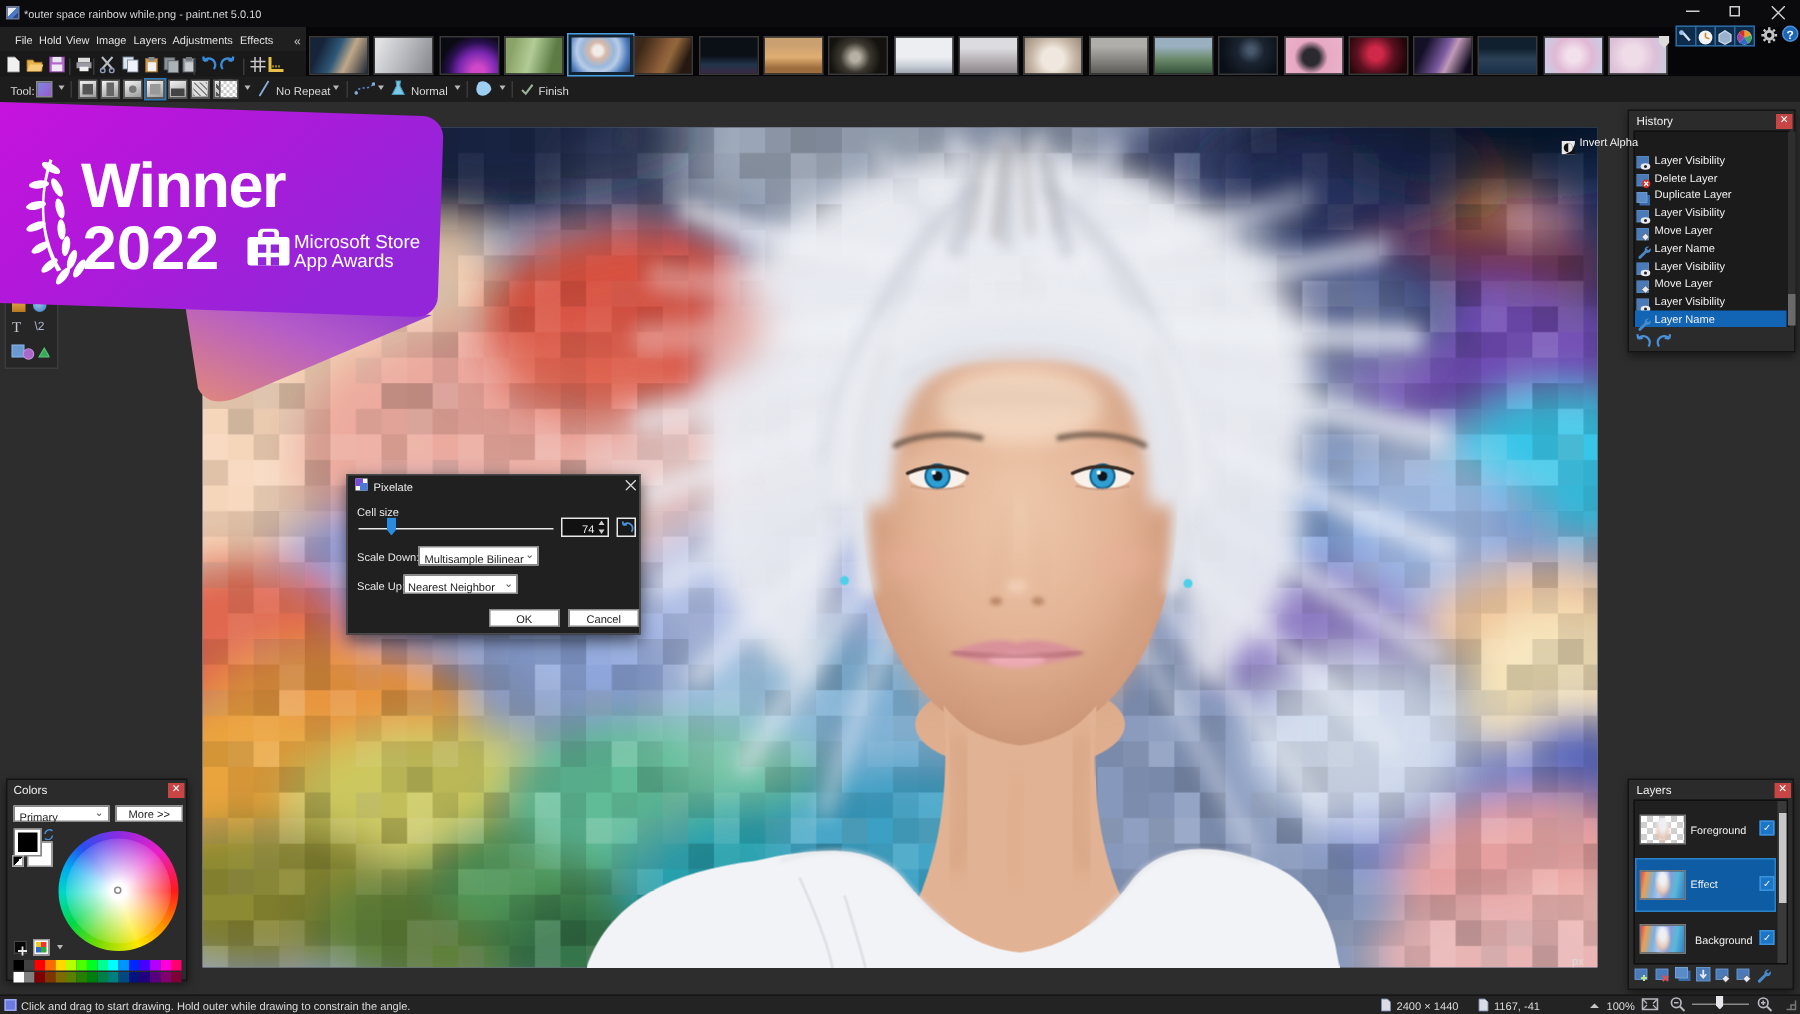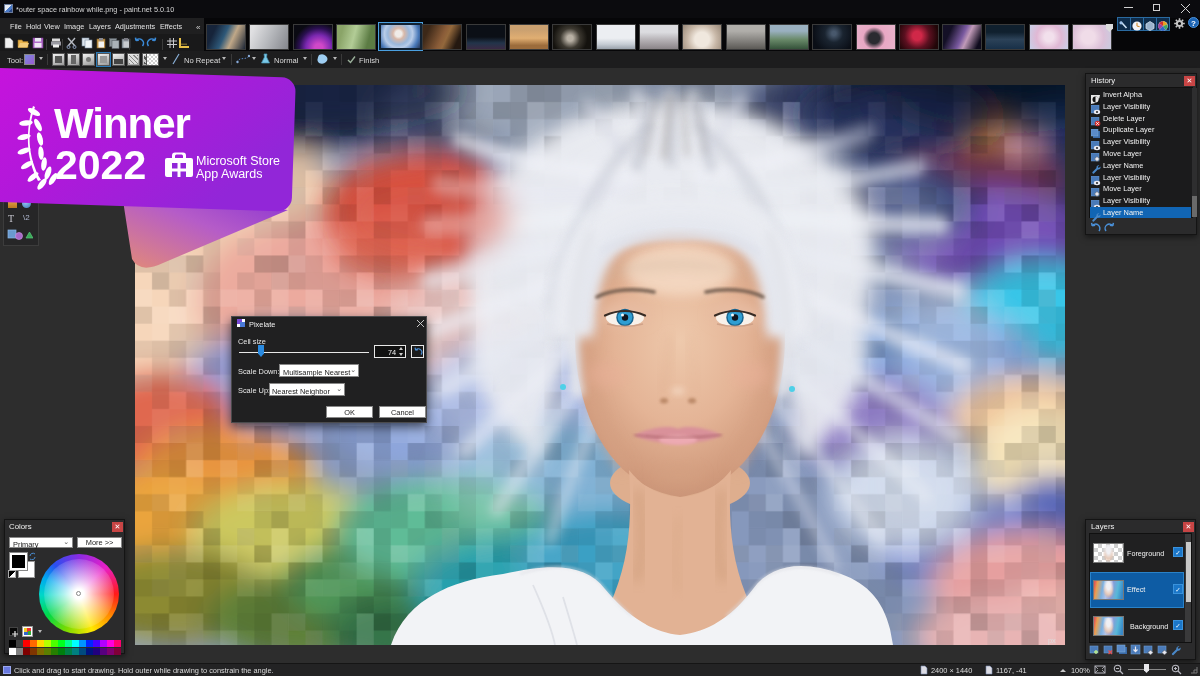--- a/index.html
+++ b/index.html
@@ -540,21 +540,21 @@
           <rect x="180.5" y="104.5" width="5.5" height="5.5"></rect>
         </g>
         <text x="196" y="98" font-family="Liberation Sans, sans-serif" font-size="12.5" fill="#fff">Microsoft Store</text>
         <text x="196" y="111" font-family="Liberation Sans, sans-serif" font-size="12.5" fill="#fff">App Awards</text>
       </svg></div>
 
 <div class="abs panel" id="history"></div>
 <div class="abs ptitle" style="left:1091px;top:76px">History</div>
 <div class="abs pclose" style="left:1184px;top:76px">✕</div>
 <div class="abs" id="histlist" style="left:1089px;top:87px"></div>
-<div class="abs" style="left:1090px;top:88.5px;width:101px;height:11.8px;">
+<div class="abs" style="left:1040px;top:88.5px;width:101px;height:11.8px;">
       <span style="position:absolute;left:1px;top:1px"><svg width="9" height="9">
           <rect width="9" height="9" fill="#e8e8e8"></rect>
           <path d="M0,9 A9,9 0 0 0 9,0 L9,9 Z" fill="#111"></path>
           <circle cx="4.5" cy="4.5" r="3" fill="#111"></circle>
           <path d="M4.5,1.5 A3,3 0 0 1 4.5,7.5 Z" fill="#e8e8e8"></path>
         </svg></span>
       <span style="position:absolute;left:13px;top:1.5px;font-size:7.4px;color:#f2f2f2">Invert Alpha</span>
     </div>
 <div class="abs" style="left:1090px;top:100.3px;width:101px;height:11.8px;">
       <span style="position:absolute;left:1px;top:1px"><svg width="10" height="10">
@@ -756,21 +756,21 @@
 <div class="abs" style="left:374px;top:345px;width:32px;height:13px;background:#111;border:1px solid #e8e8e8"></div>
 <div class="abs" style="left:388px;top:348px;font-size:7.4px;color:#f0f0f0">74</div>
 <div class="abs" style="left:399px;top:347px;width:0;height:0;border-left:2.5px solid transparent;border-right:2.5px solid transparent;border-bottom:3px solid #ccc"></div>
 <div class="abs" style="left:399px;top:353px;width:0;height:0;border-left:2.5px solid transparent;border-right:2.5px solid transparent;border-top:3px solid #ccc"></div>
 <div class="abs" style="left:411px;top:345px;width:13px;height:13px;background:#1a1a1a;border:1px solid #e8e8e8"></div>
 <svg class="abs" style="left:413px;top:347px" width="10" height="9">
       <path d="M8,7.5 A3.2,3.2 0 1 0 2.6,3.1 M2.6,3.1 l-.5,-2.4 M2.6,3.1 l2.4,-.4" stroke="#4a90d8" stroke-width="1.2" fill="none"></path>
     </svg>
 <div class="abs" style="left:238px;top:367px;font-size:7.4px;color:#e8e8e8">Scale Down:</div>
 <div class="abs wbox" style="left:279px;top:364px;width:80px;height:13px">
-      <span style="position:absolute;left:3px;top:2.5px">Multisample Nearest</span>
+      <span style="position:absolute;left:3px;top:2.5px">Multisample Bilinear</span>
       <span style="position:absolute;right:2px;top:1px;color:#555;font-size:7px">⌄</span>
     </div>
 <div class="abs" style="left:238px;top:386px;font-size:7.4px;color:#e8e8e8">Scale Up:</div>
 <div class="abs wbox" style="left:269px;top:383px;width:76px;height:13px">
       <span style="position:absolute;left:2px;top:2.5px">Nearest Neighbor</span>
       <span style="position:absolute;right:2px;top:1px;color:#555;font-size:7px">⌄</span>
     </div>
 <div class="abs wbox" style="left:326px;top:406px;width:47px;height:12px;text-align:center;line-height:11px">OK</div>
 <div class="abs wbox" style="left:379px;top:406px;width:47px;height:12px;text-align:center;line-height:11px">Cancel</div>
 

